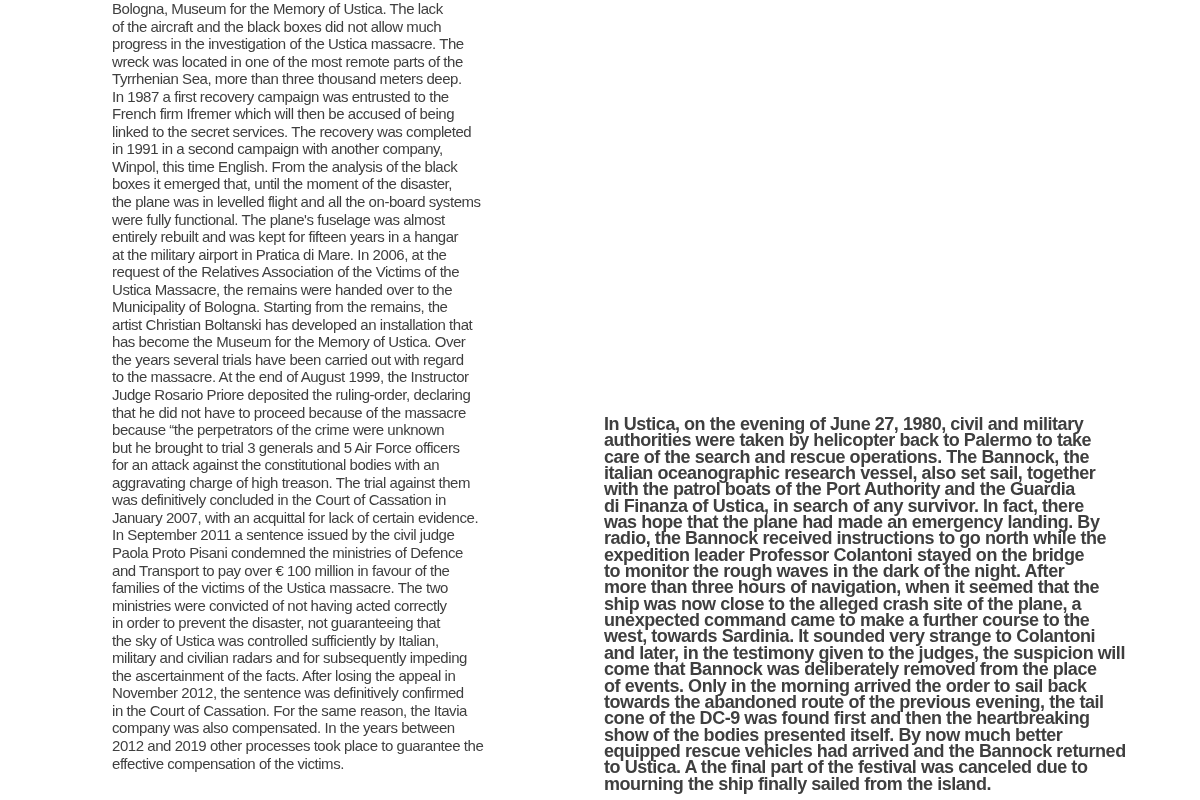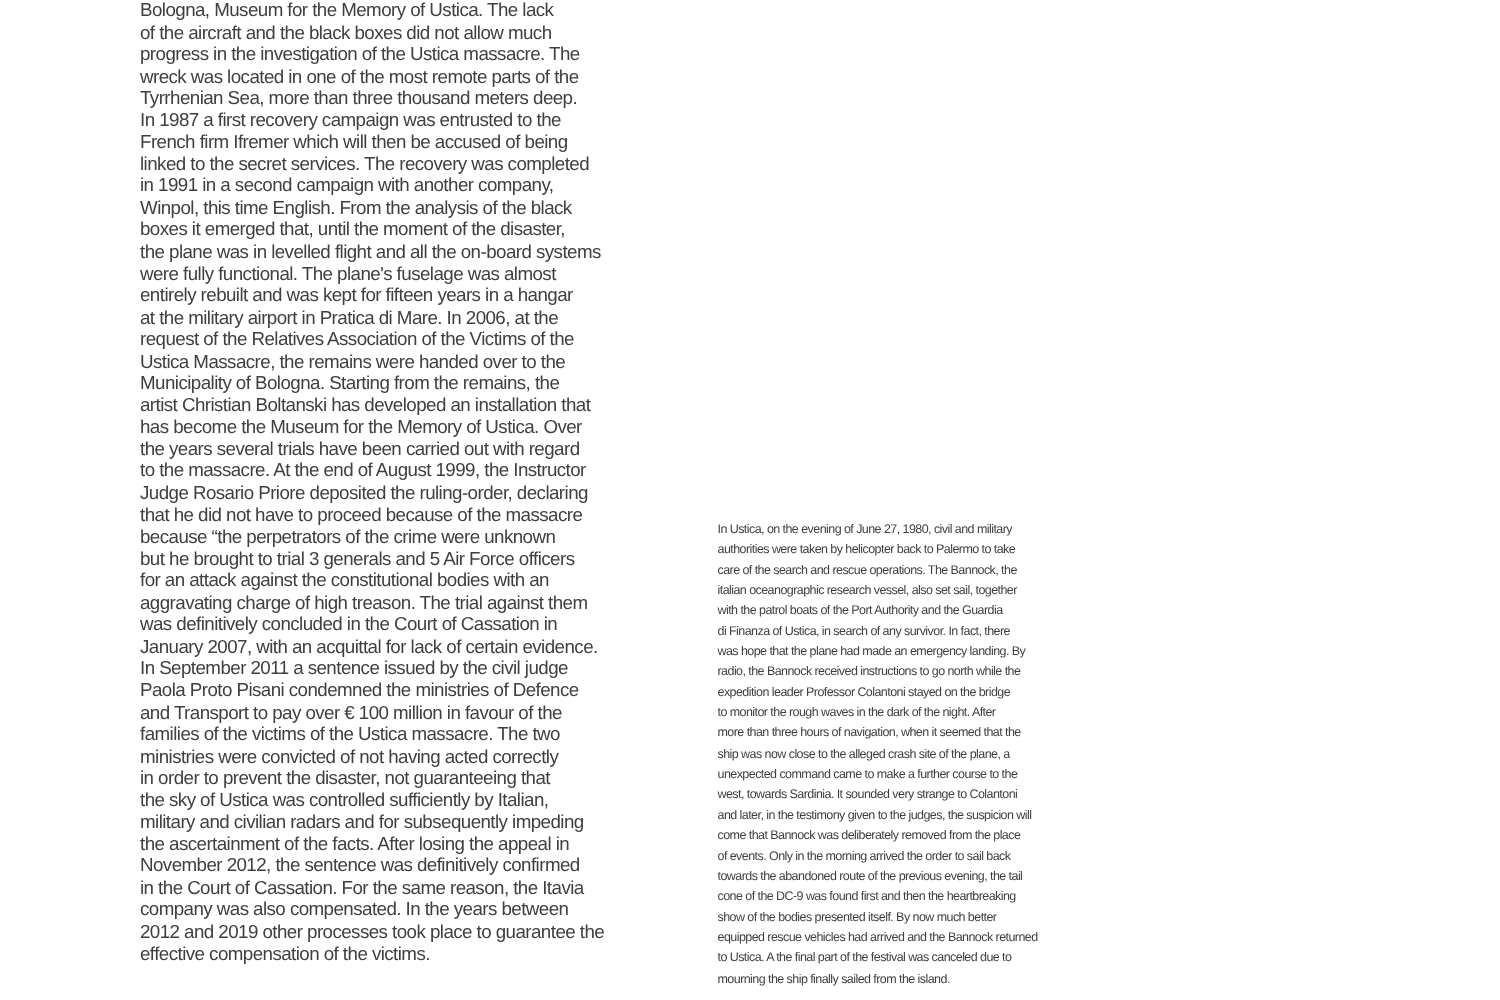--- a/index.html
+++ b/index.html
@@ -24,25 +24,26 @@
     -webkit-font-smoothing: antialiased;
   }
   .col-left {
     left: 112px;
     top: 0px;
     font-size: 15px;
     line-height: 17.55px;
     letter-spacing: -0.45px;
   }
   .col-right {
-    left: 574px;
+    left: 604px;
     top: 416px;
-    font-size: 10px;
+    font-size: 18px;
     line-height: 16.35px;
     letter-spacing: -0.45px;
+    font-weight: bold;
   }
 </style>
 </head>
 <body>
 
 <main class="page">
   <section>
     <p class="text-block col-left">Bologna, Museum for the Memory of Ustica. The lack
 of the aircraft and the black boxes did not allow much
 progress in the investigation of the Ustica massacre. The

